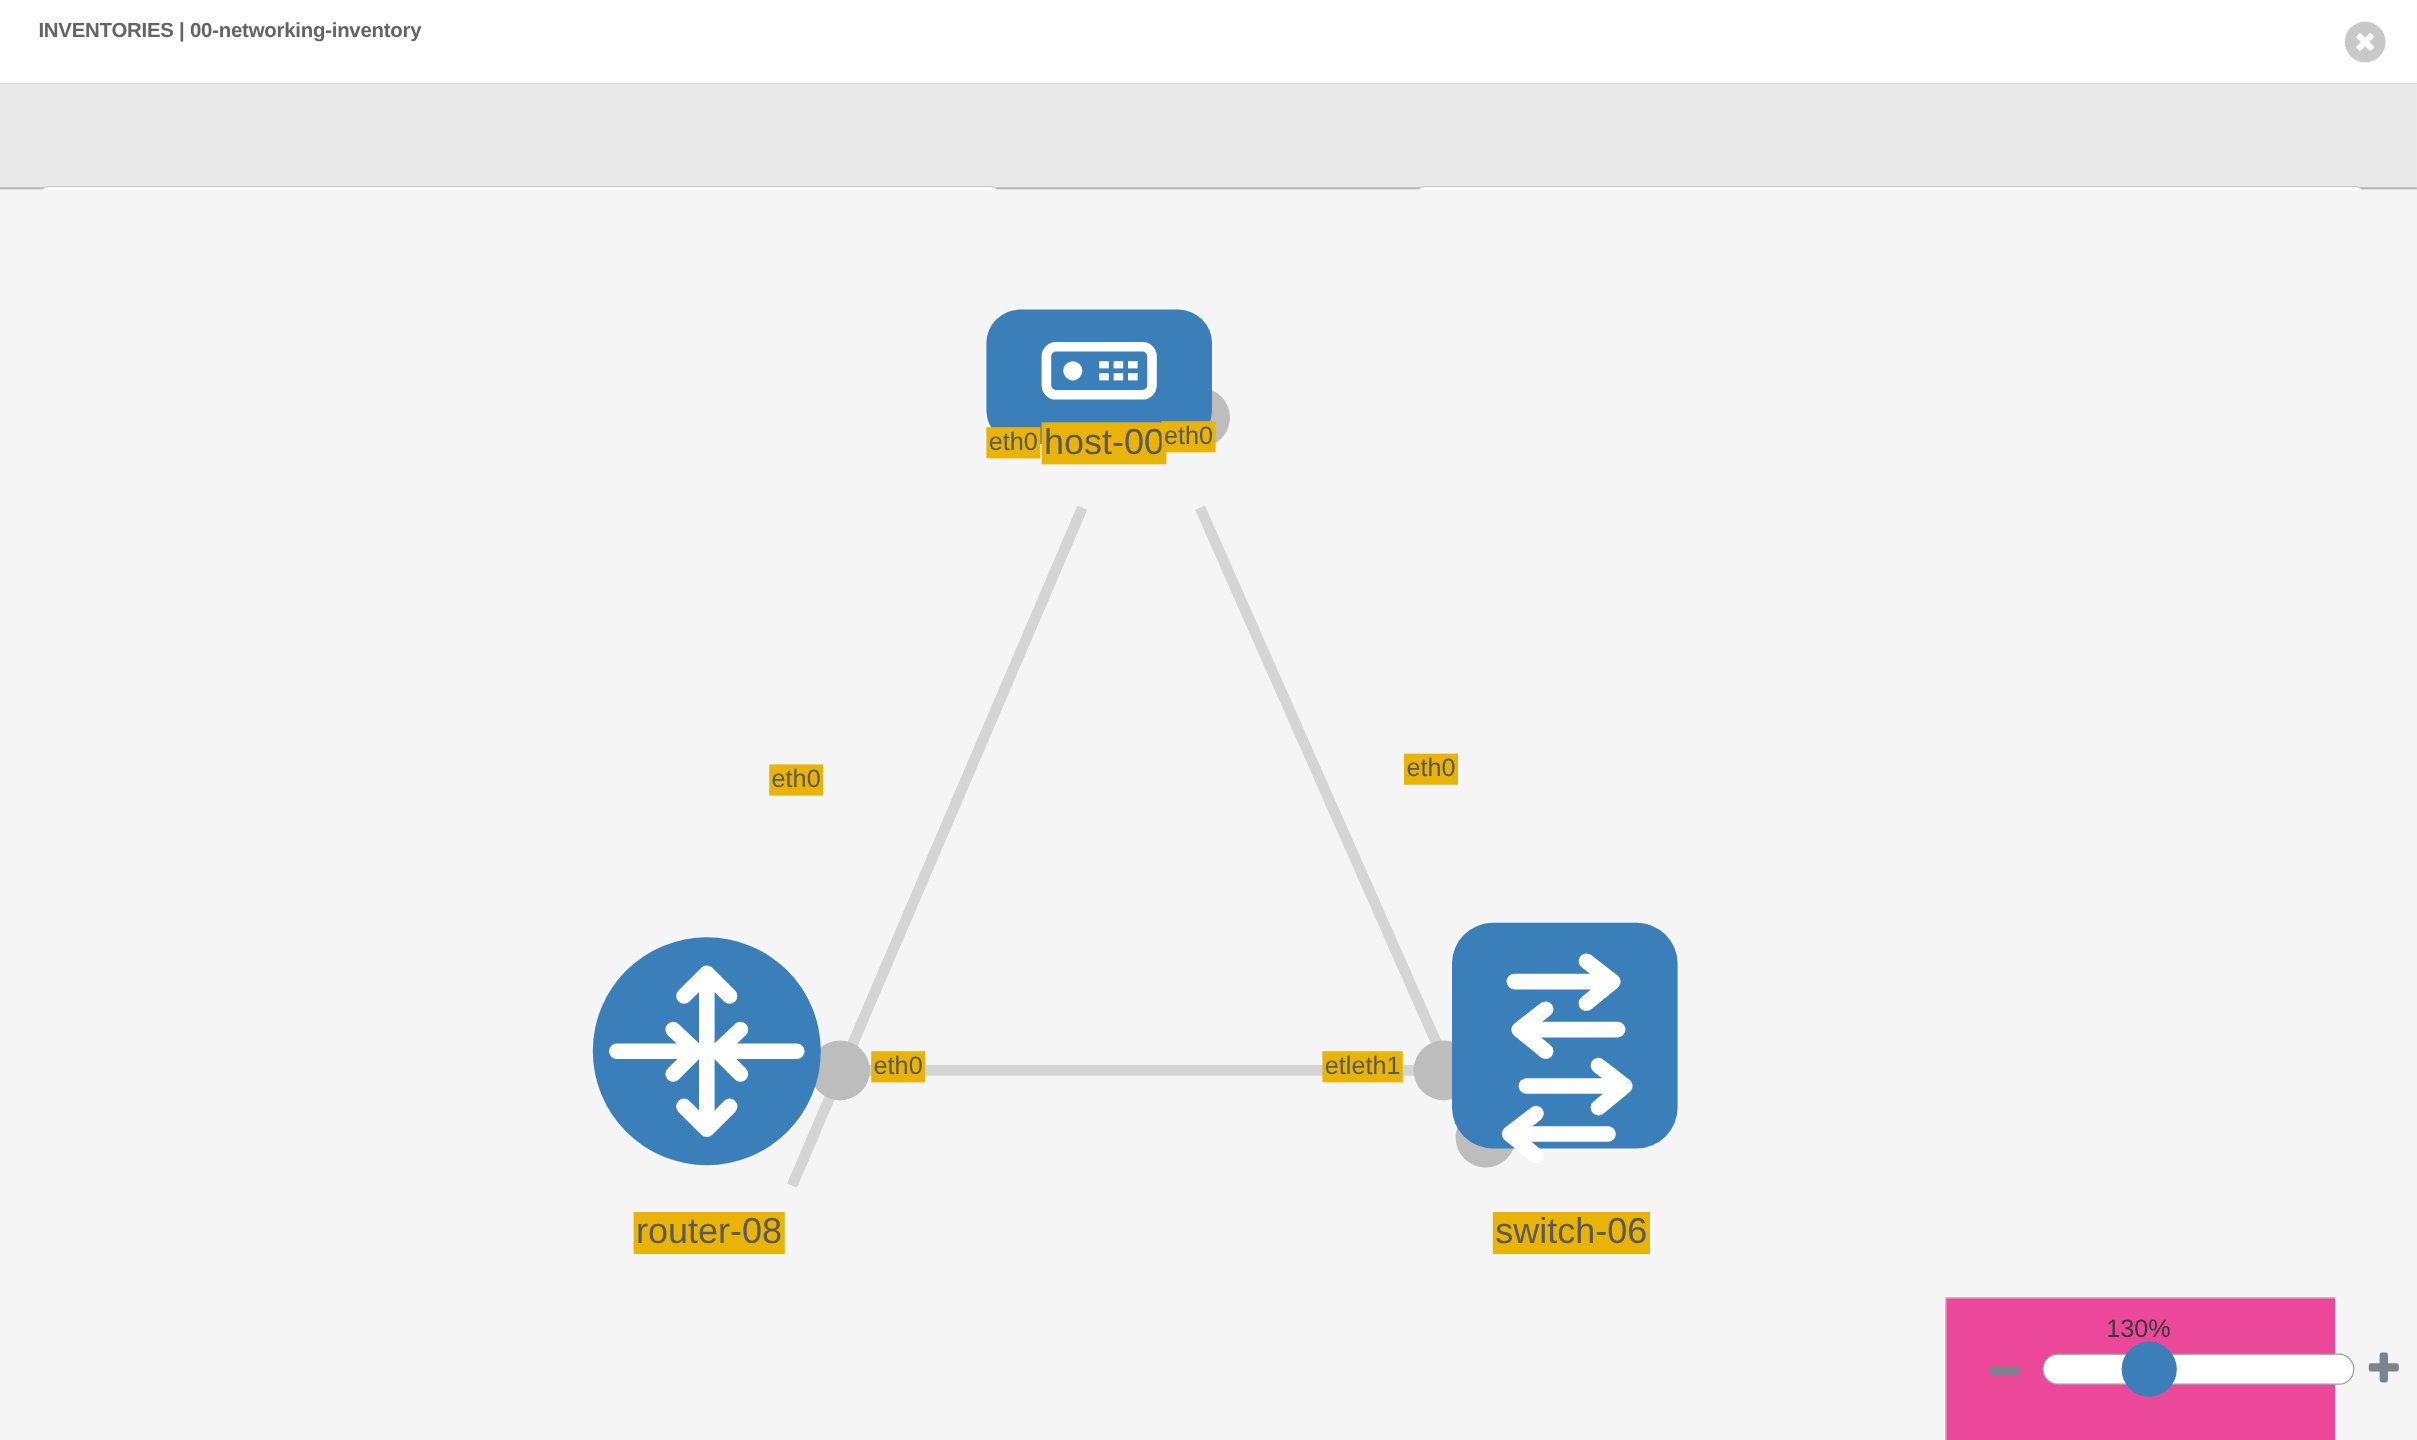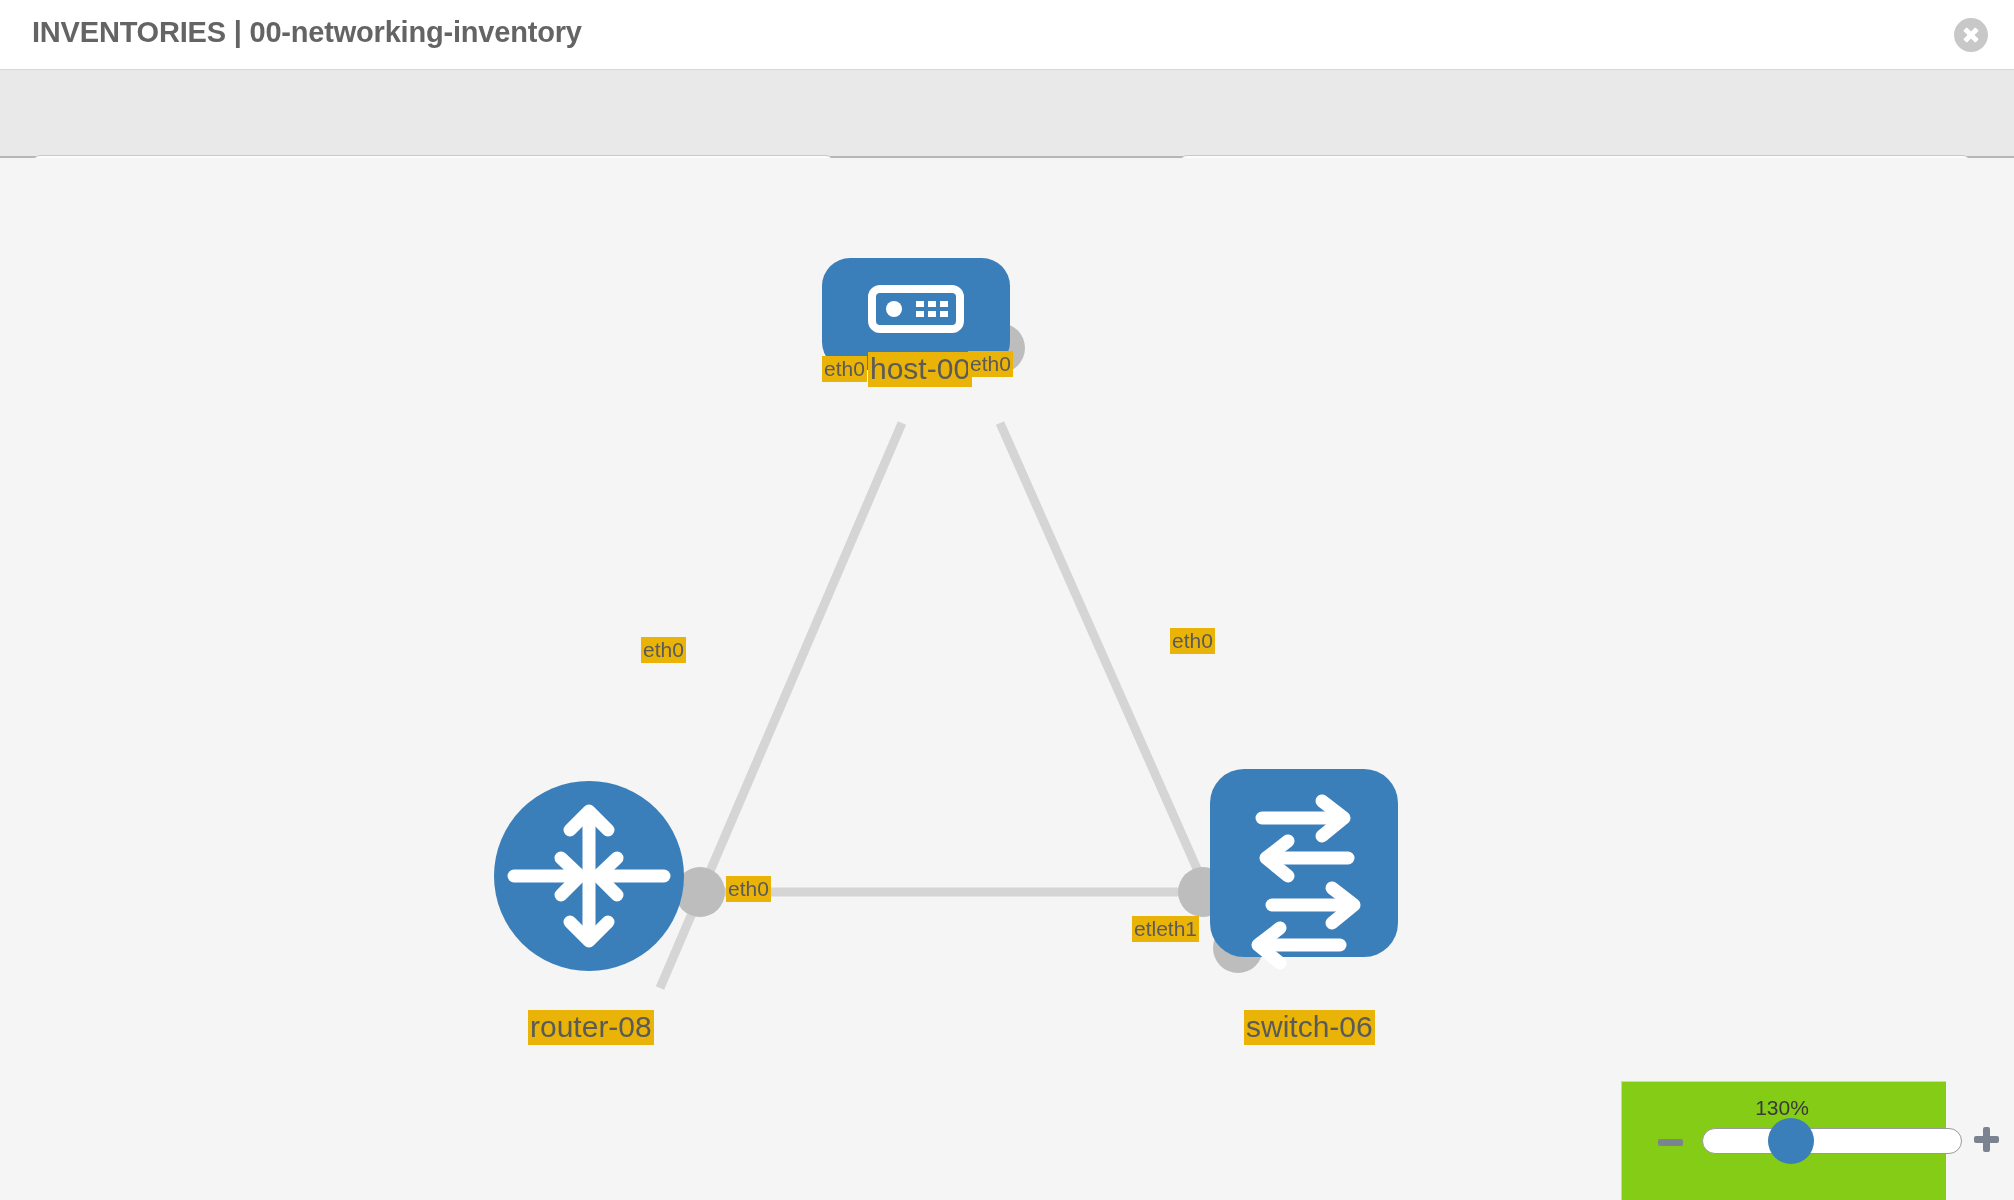--- a/index.html
+++ b/index.html
@@ -12,21 +12,21 @@
 
   
   .header {
     position: absolute; left: 0; top: 0;
     width: 2014px; height: 70px;
     background: #ffffff;
     border-bottom: 1px solid #d7d7d7;
   }
   .page-title {
     position: absolute; left: 32px; top: 16px;
-    font-size: 29px; font-weight: bold;
+    font-size: 17px; font-weight: bold;
     color: #646464;
     letter-spacing: -0.2px;
     white-space: nowrap;
   }
   .close-btn {
     position: absolute; right: 26px; top: 18px;
     width: 34px; height: 34px;
     border-radius: 50%;
     background: #c8c8c8;
     cursor: pointer;
@@ -104,21 +104,21 @@
     line-height: 1;
     padding: 2px 2px 3px 2px;
   }
   .node-name { font-size: 30px; margin-top: 14px; }
   .port-name { font-size: 21px; }
 
   
   .zoom-panel {
     position: absolute; left: 1621px; top: 1081px;
     width: 325px; height: 119px;
-    background: #84cc16;
+    background: #ec4899;
     border-top: 1px solid #cfcfcf;
     border-left: 1px solid #cfcfcf;
   }
   .zoom-pct {
     position: absolute; top: 14px; left: 0; width: 320px;
     text-align: center;
     font-size: 21px; color: #3a3a3a;
   }
   .zoom-minus {
     position: absolute; left: 36px; top: 57px;
@@ -254,21 +254,21 @@
   <div class="nlabel node-name" style="left:868px; top:180px;">host-00</div>
 
   <div class="nlabel port-name" style="left:968px; top:193px;">eth0</div>
 
   <div class="nlabel port-name" style="left:641px; top:479px;">eth0</div>
 
   <div class="nlabel port-name" style="left:1170px; top:470px;">eth0</div>
 
   <div class="nlabel port-name" style="left:726px; top:718px;">eth0</div>
 
-  <div class="nlabel port-name" style="left:1132px; top:718px;margin-top:40px;">etleth1</div>
+  <div class="nlabel port-name" style="left:1102px; top:718px;">etleth1</div>
 
   <div class="nlabel node-name" style="left:528px; top:838px;">router-08</div>
 
   <div class="nlabel node-name" style="left:1244px; top:838px;">switch-06</div>
 </div>
 
 <div class="zoom-panel">
   <div class="zoom-pct">130%</div>
   <div class="zoom-minus"></div>
   <div class="zoom-track"></div>

